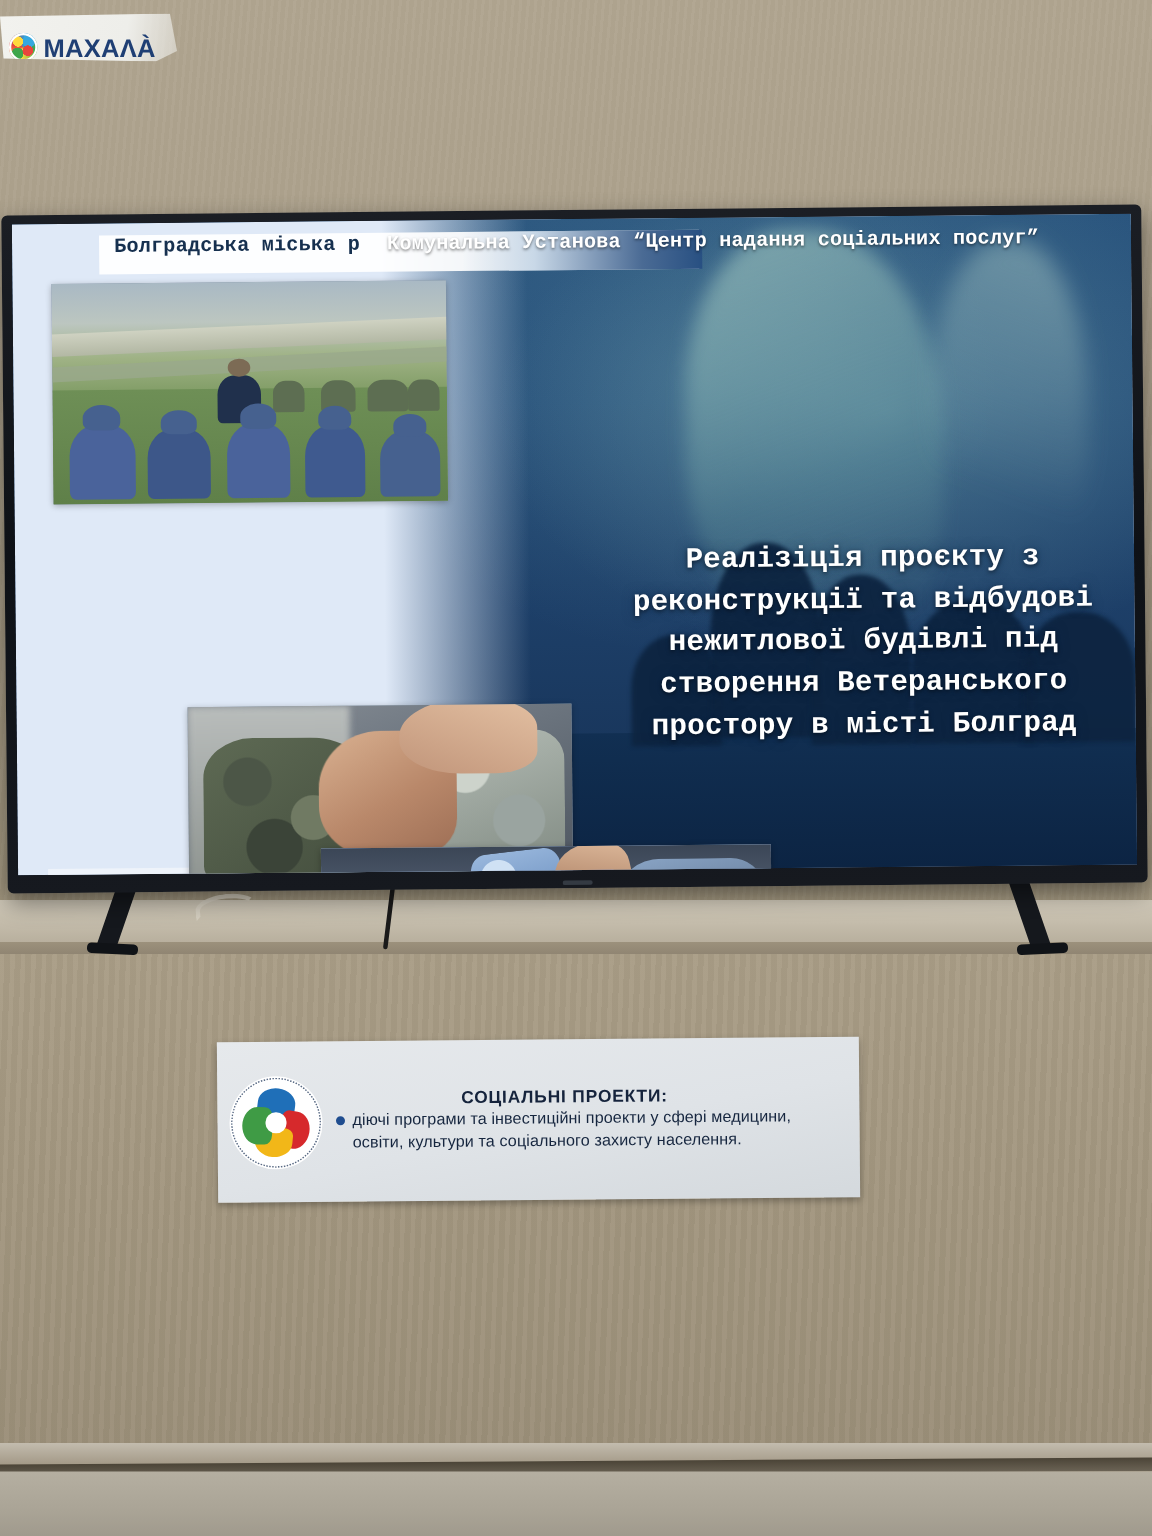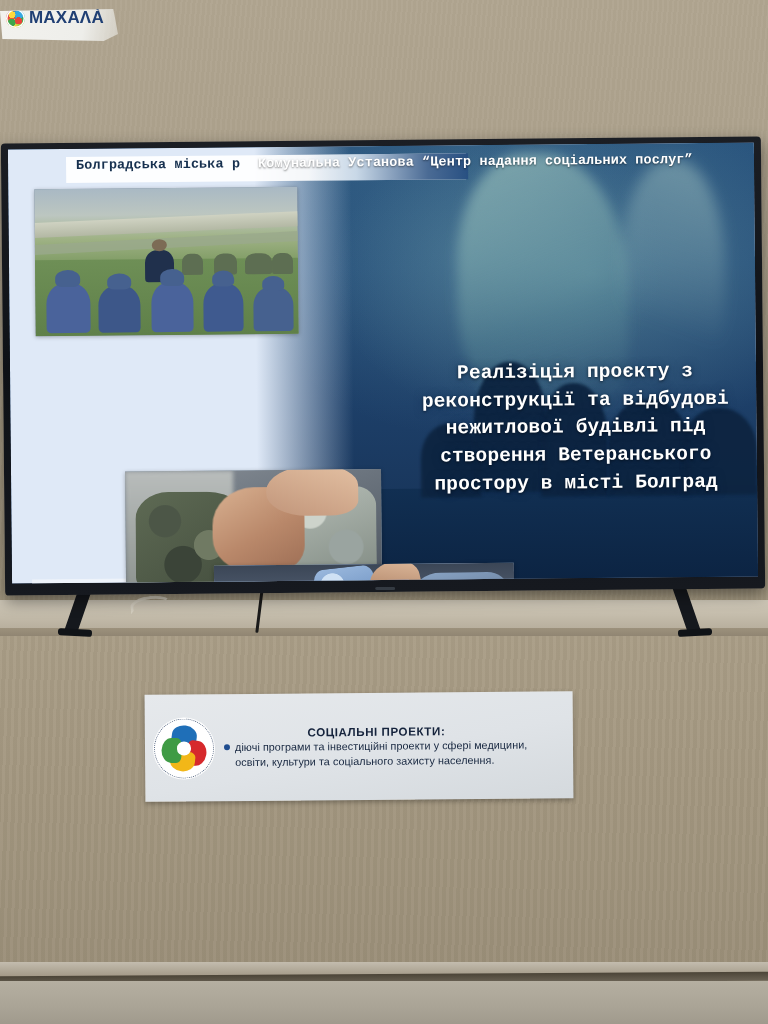--- a/index.html
+++ b/index.html
@@ -55,21 +55,21 @@
   .floor {
     position:absolute; left:0; top:981px; width:768px; height:43px;
     background:linear-gradient(180deg,#b5afa1 0%,#aaa496 60%,#a09a8d 100%);
   }
 
   
   #watermark {
     position:absolute; left:0; top:9px; width:118px; height:32px;
     background:linear-gradient(100deg,#f2f2ee 0%,#eeeeea 70%,rgba(238,238,234,0.55) 100%);
     clip-path:polygon(0 6%, 96% 0%, 100% 78%, 88% 100%, 2% 94%);
-    display:flex; align-items:flex-start; gap:4px; padding-left:6px;
+    display:flex; align-items:flex-end; gap:4px; padding-left:6px;
   }
   .wm-globe{
     width:19px;height:19px;border-radius:50%;
     background:
       radial-gradient(circle at 32% 30%, #ffd93d 0 18%, transparent 19%),
       radial-gradient(circle at 66% 62%, #e8453c 0 20%, transparent 21%),
       radial-gradient(circle at 30% 72%, #3fa64b 0 20%, transparent 21%),
       radial-gradient(circle at 70% 28%, #35a8df 0 22%, transparent 23%),
       conic-gradient(from 10deg,#2f9bd6,#3fa64b,#ffd93d,#e8453c,#2f9bd6);
     box-shadow:inset 0 0 0 1.5px #fff;

